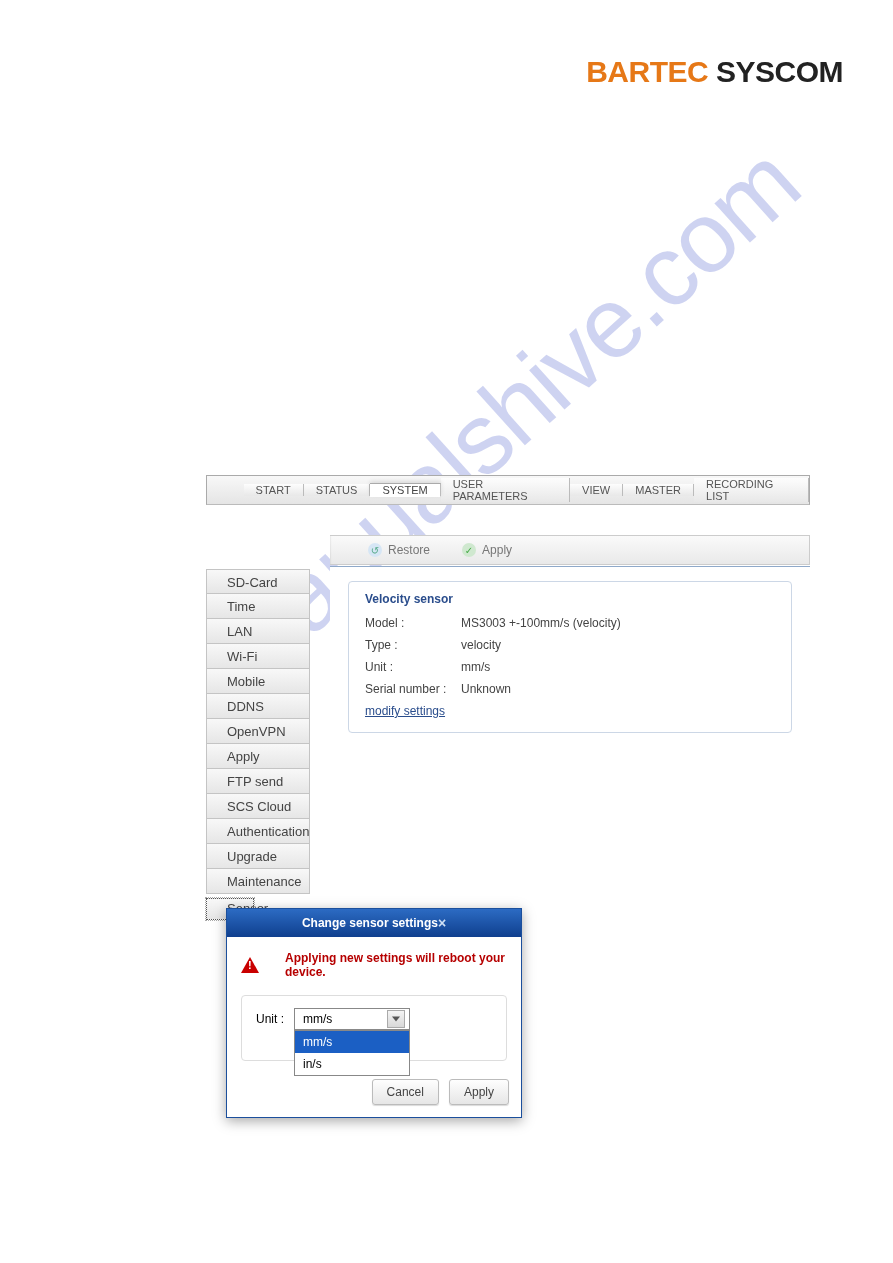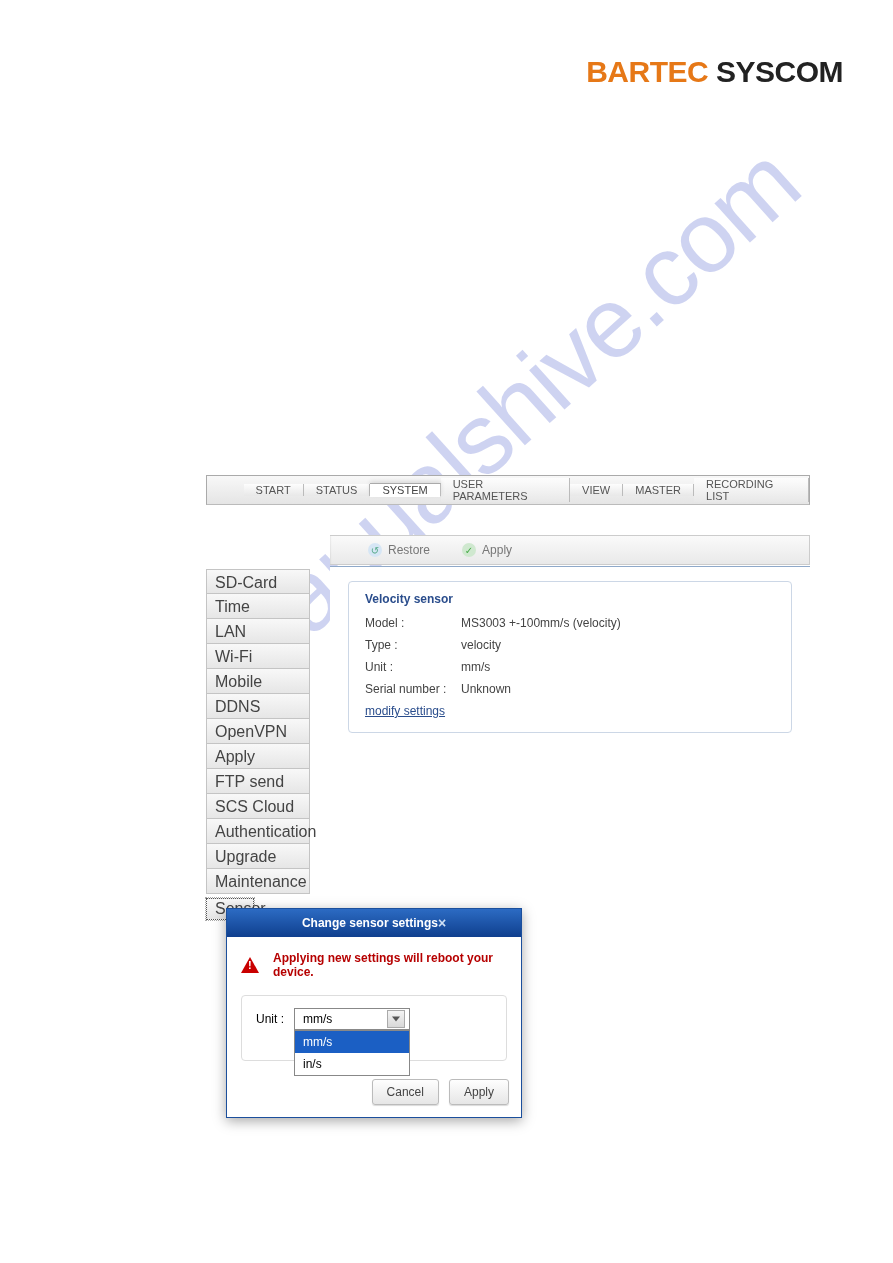--- a/index.html
+++ b/index.html
@@ -70,22 +70,22 @@
   .sidebar {
     width: 104px;
     margin-top: 64px;
   }
   .sidebar-item {
     height: 25px;
     line-height: 25px;
     background: linear-gradient(#f8f8f8,#e6e6e6);
     border: 1px solid #c4c4c4;
     border-top: none;
-    padding-left: 8px;
-    font-size: 16px;
+    padding-left: 20px;
+    font-size: 13px;
     color: #444;
     cursor: pointer;
   }
   .sidebar-item:first-child { border-top: 1px solid #c4c4c4; }
   .sidebar-item.selected {
     border: 1px dotted #555;
     outline: 1px dotted #aaa;
     position: relative;
     margin-top: 4px;
     display: inline-block;
@@ -184,21 +184,21 @@
   .dialog-close {
     color: #cfe0f5;
     cursor: pointer;
     font-size: 14px;
   }
   .dialog-body {
     padding: 14px 14px 10px 14px;
   }
   .warning-row {
     display: flex;
-    gap: 14px;
+    gap: 26px;
     align-items: center;
     color: #b60000;
     font-weight: bold;
     margin-bottom: 16px;
     font-size: 12px;
   }
   .warn-icon {
     width: 0; height: 0;
     border-left: 9px solid transparent;
     border-right: 9px solid transparent;

